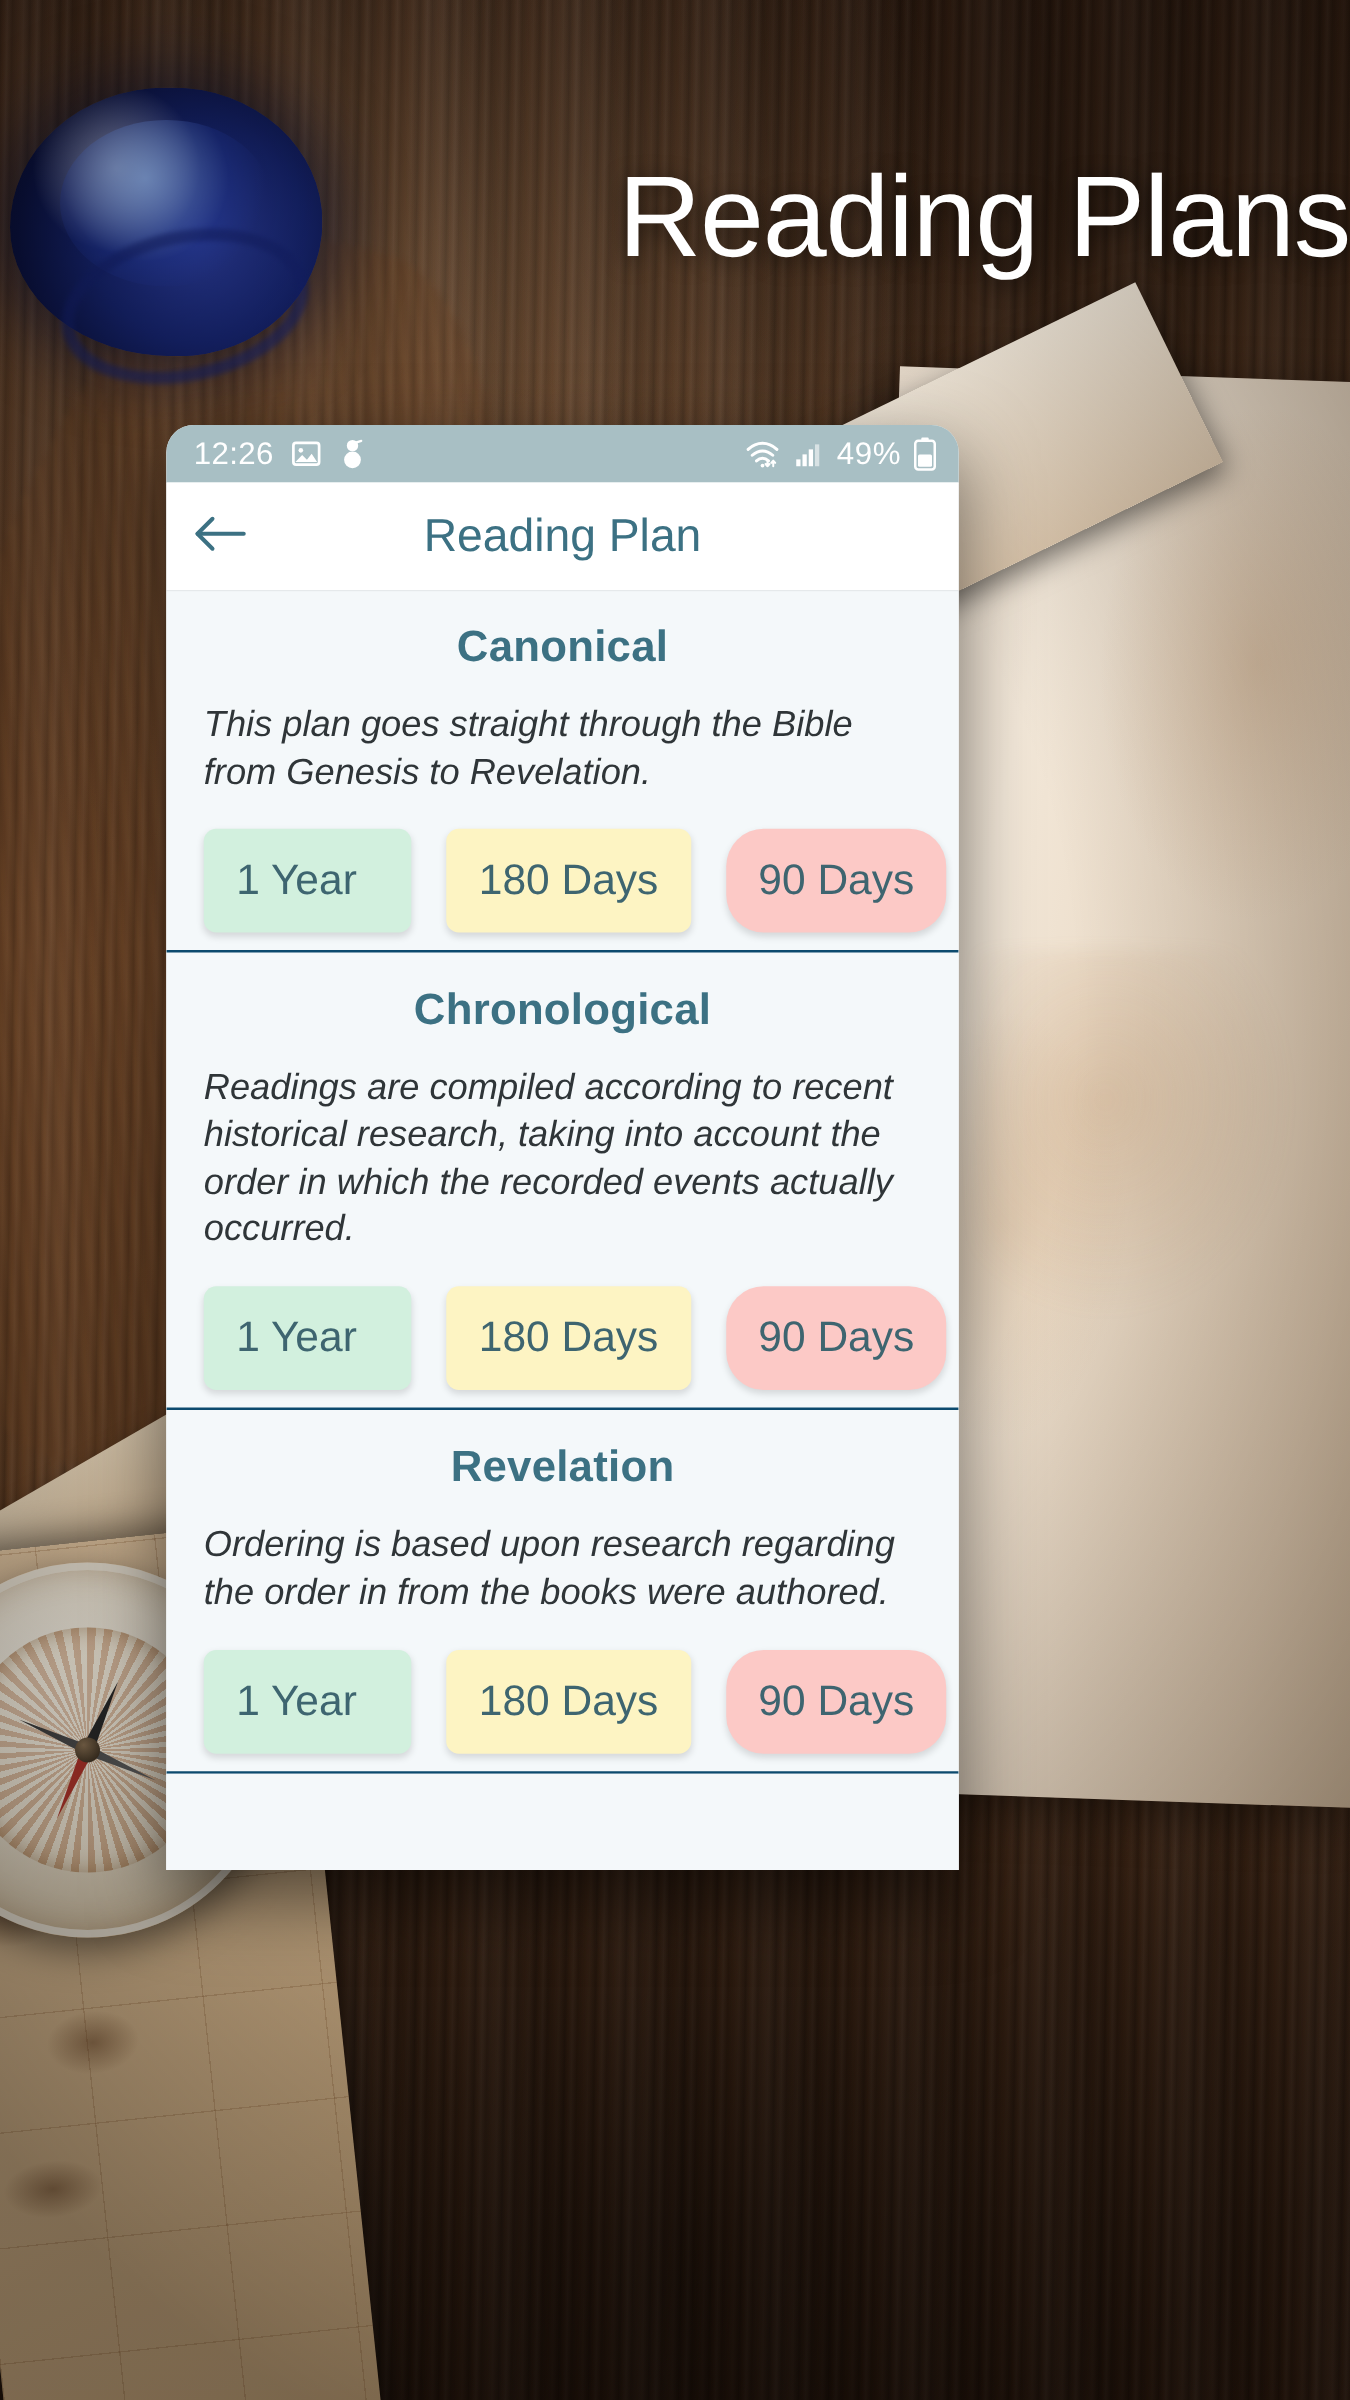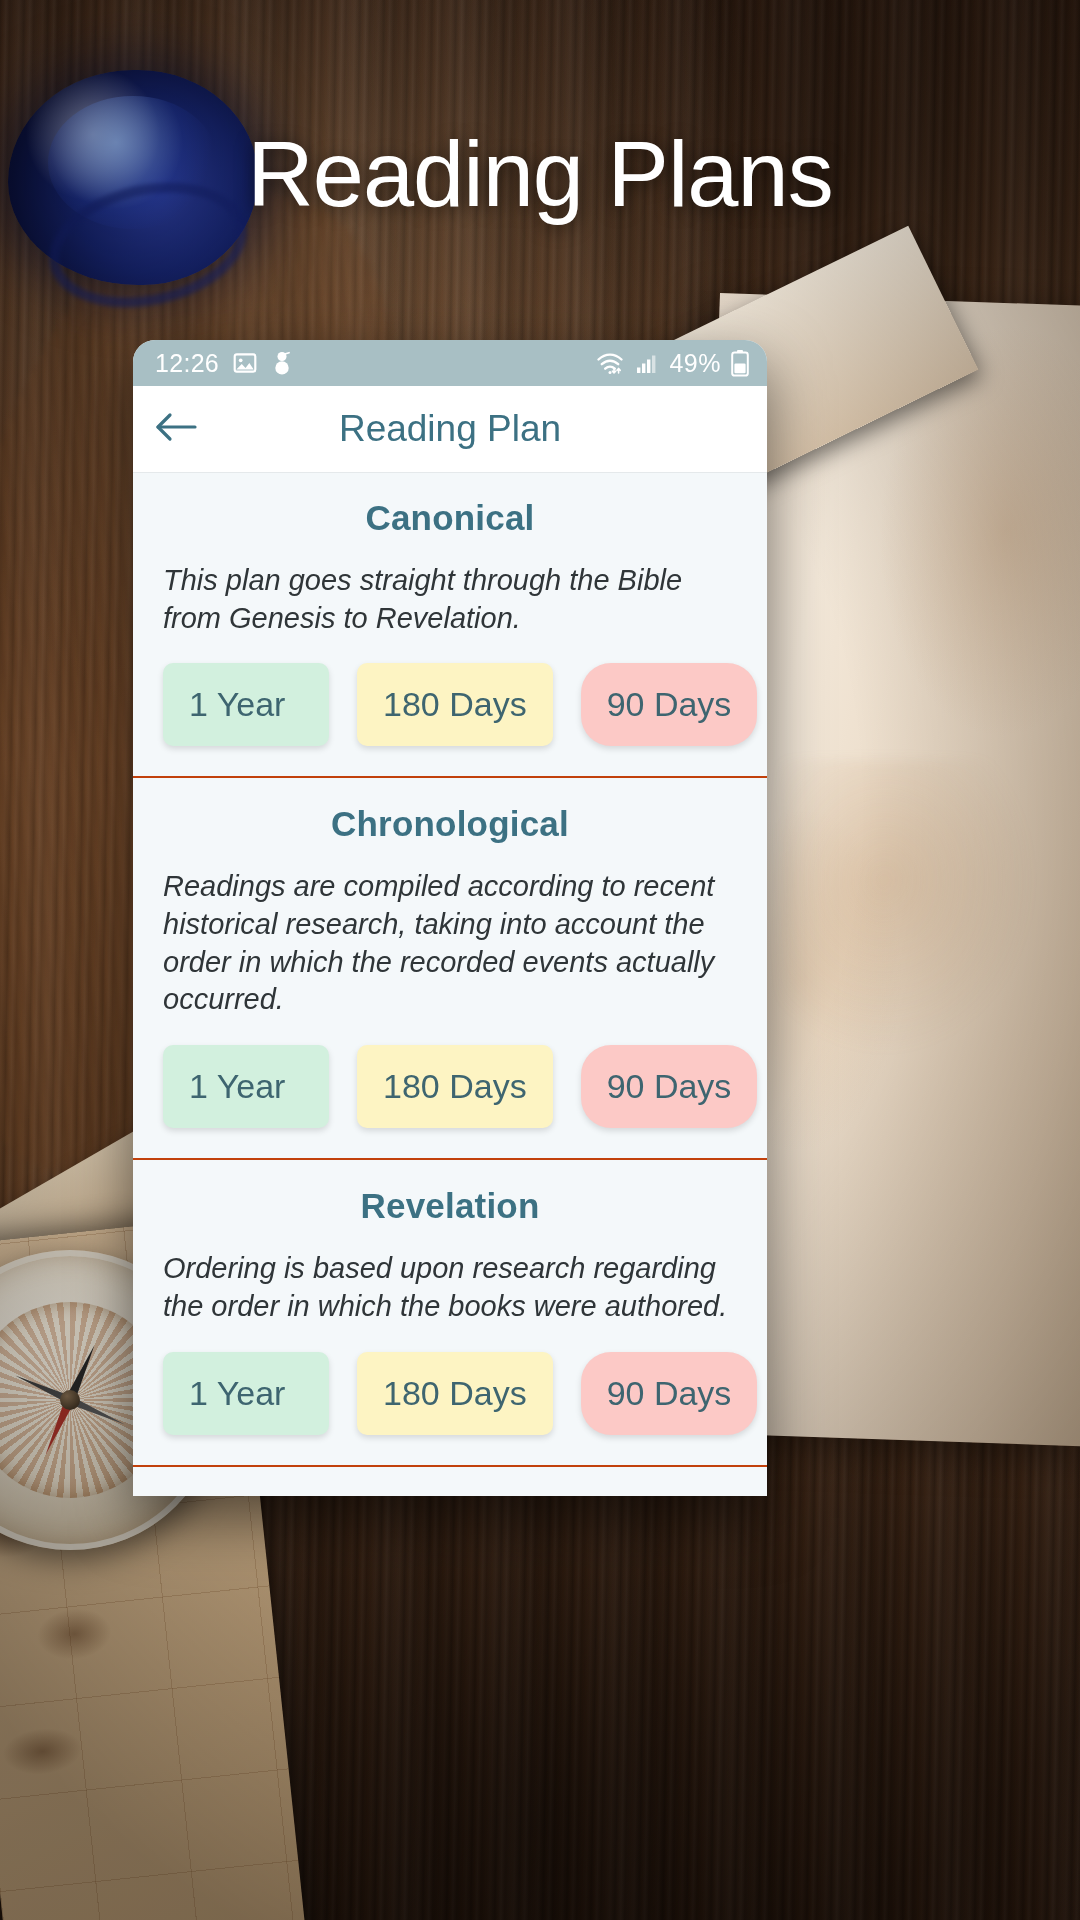--- a/index.html
+++ b/index.html
@@ -158,21 +158,21 @@
 
   
   .vignette{
     position:absolute; inset:0; pointer-events:none;
     background:radial-gradient(ellipse 78% 62% at 50% 42%, transparent 38%, rgba(0,0,0,.40) 100%);
   }
 
   
   #banner-title{
     position:absolute; left:0; right:0; top:128px;
-    text-align:center;
+    text-align:right;
     color:#ffffff;
     font-size:92px;
     font-weight:300;
     letter-spacing:-1px;
     line-height:1;
     text-shadow:0 3px 18px rgba(0,0,0,.55);
   }
 
   
   #phone{
@@ -221,22 +221,22 @@
     pointer-events:none;
   }
 
   
   #plan-list{
     background:#f4f8fa;
     height:calc(100% - 132px);
     overflow:hidden;
   }
   .plan-card{
-    padding:26px 26px 30px 26px;
-    border-bottom:2px solid #c2410c;
+    padding:26px 26px 14px 26px;
+    border-bottom:2px solid #0c4a6e;
   }
   .plan-title{
     text-align:center;
     color:#3c7183;
     font-size:35px;
     font-weight:bold;
     margin-bottom:24px;
     letter-spacing:.2px;
   }
   .plan-desc{
@@ -375,21 +375,21 @@
       <div class="plan-desc">Readings are compiled according to recent historical research, taking into account the order in which the recorded events actually occurred.</div>
       <div class="chip-row">
         <div class="chip chip-1year">1 Year</div>
         <div class="chip chip-180">180 Days</div>
         <div class="chip chip-90">90 Days</div>
       </div>
     </div>
 
     <div class="plan-card">
       <div class="plan-title">Revelation</div>
-      <div class="plan-desc">Ordering is based upon research regarding the order in which the books were authored.</div>
+      <div class="plan-desc">Ordering is based upon research regarding the order in from the books were authored.</div>
       <div class="chip-row">
         <div class="chip chip-1year">1 Year</div>
         <div class="chip chip-180">180 Days</div>
         <div class="chip chip-90">90 Days</div>
       </div>
     </div>
 
     <div id="list-tail"></div>
   </div>
 </div>

